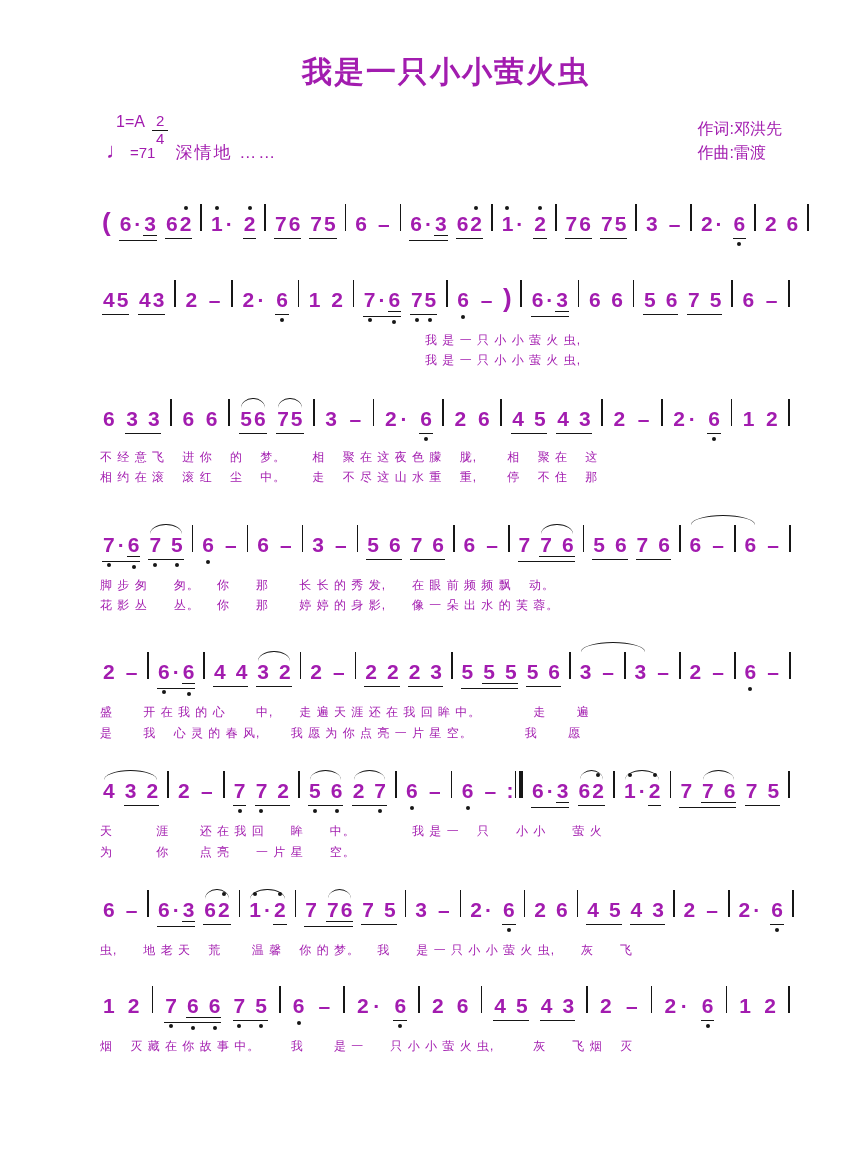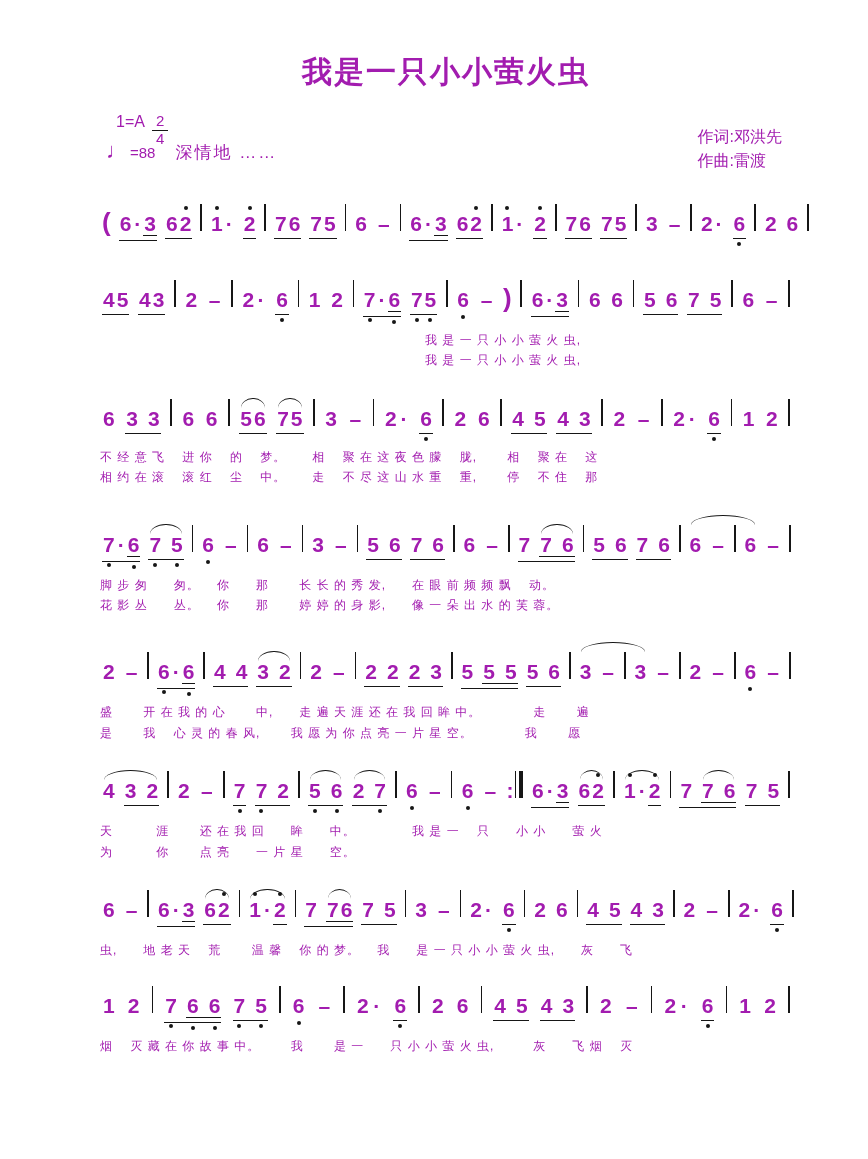--- a/index.html
+++ b/index.html
@@ -6,21 +6,21 @@
   .page{
     width:868px;height:1159px;background:#ffffff;position:relative;overflow:hidden;
     font-family:"Liberation Sans","DejaVu Sans",sans-serif;color:#a21caf;margin:0 auto;
   }
   .sheet{position:absolute;left:100px;top:0;width:692px;padding-top:52px;}
   .title{
     text-align:center;font-family:"DejaVu Serif","Liberation Serif",serif;
     font-size:30px;font-weight:bold;letter-spacing:2px;margin:0 0 18px 0;
   }
   .headerzone{position:relative;height:72px;margin-bottom:4px;}
-  .credits{position:absolute;right:10px;top:14px;text-align:left;font-size:16px;line-height:1.5;}
+  .credits{position:absolute;right:10px;top:6px;text-align:left;font-size:16px;line-height:1.5;}
   .keyrow{position:absolute;left:16px;top:2px;font-size:16px;display:flex;gap:4px;}
   .frac{display:inline-flex;flex-direction:column;align-items:center;font-size:15px;line-height:1.1;margin-left:3px;}
   .frac .num{border-bottom:1.2px solid #161616;padding:0 4px;}
   .frac .den{padding:0 4px;}
   .temporow{position:absolute;left:6px;top:30px;font-size:15px;display:flex;align-items:baseline;gap:2px;}
   .qnote{font-size:22px;line-height:0.8;}
   .expr{margin-left:18px;font-size:17px;letter-spacing:2px;}
 
   
   .system{margin-bottom:9px;}
@@ -65,21 +65,21 @@
     <div class="headerzone">
       <div class="keyrow">
         <span>1=A</span>
         <span class="frac">
           <span class="num">2</span>
           <span class="den">4</span>
         </span>
       </div>
       <div class="temporow">
         <span class="qnote">♩</span>
-        <span>=88</span>
+        <span>=71</span>
         <span class="expr">深情地 ……</span>
       </div>
       <div class="credits">
         <div>作词:邓洪先</div>
         <div>作曲:雷渡</div>
       </div>
     </div>
 
     <div id="systems">
         <div class="system">

